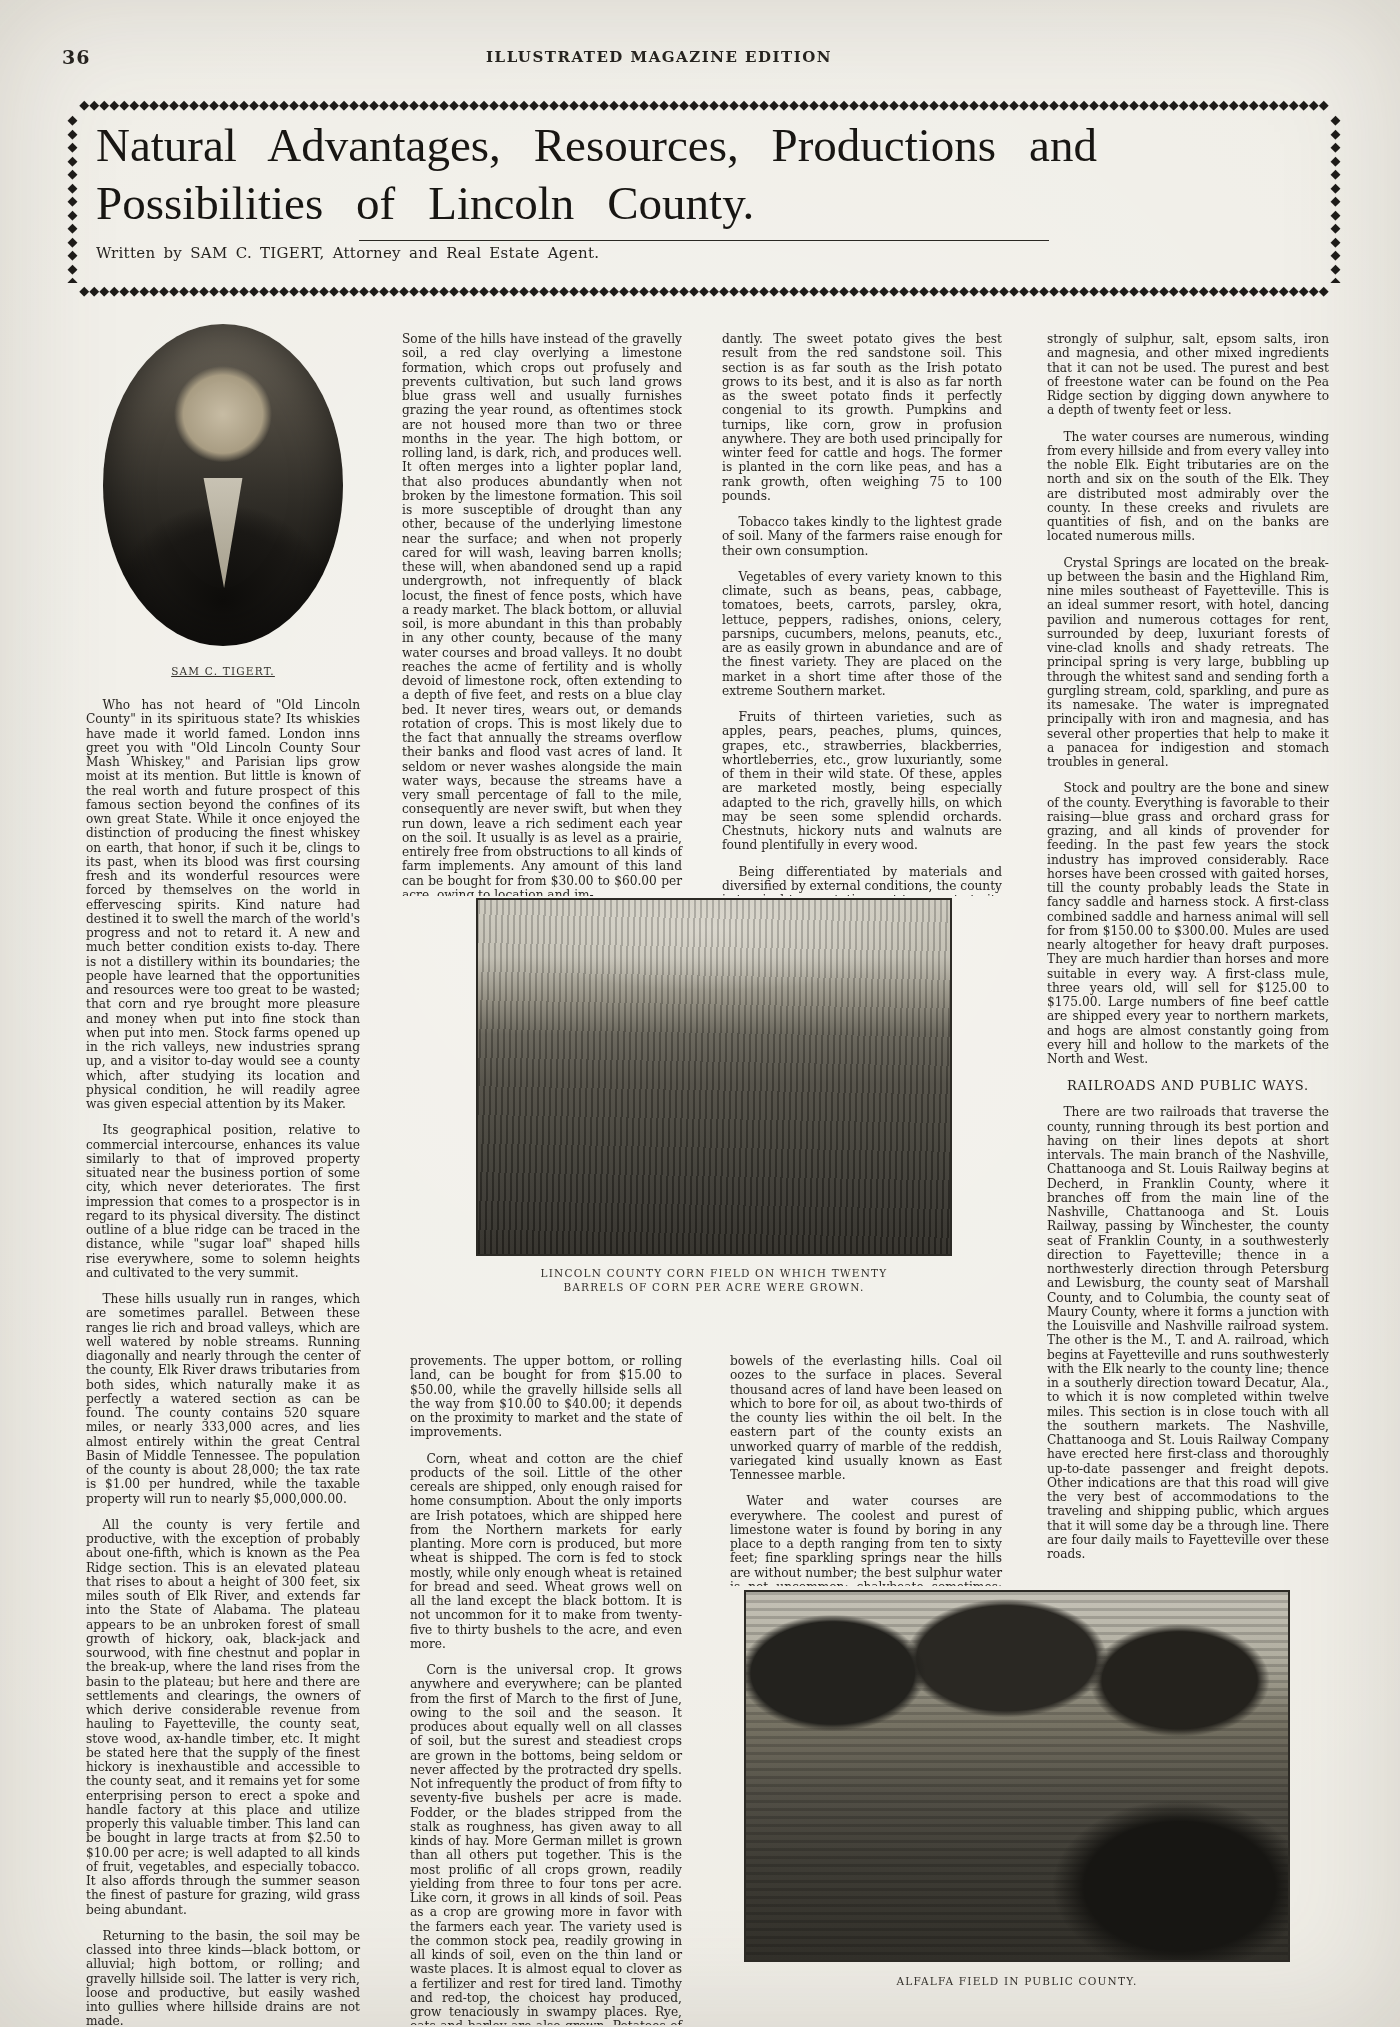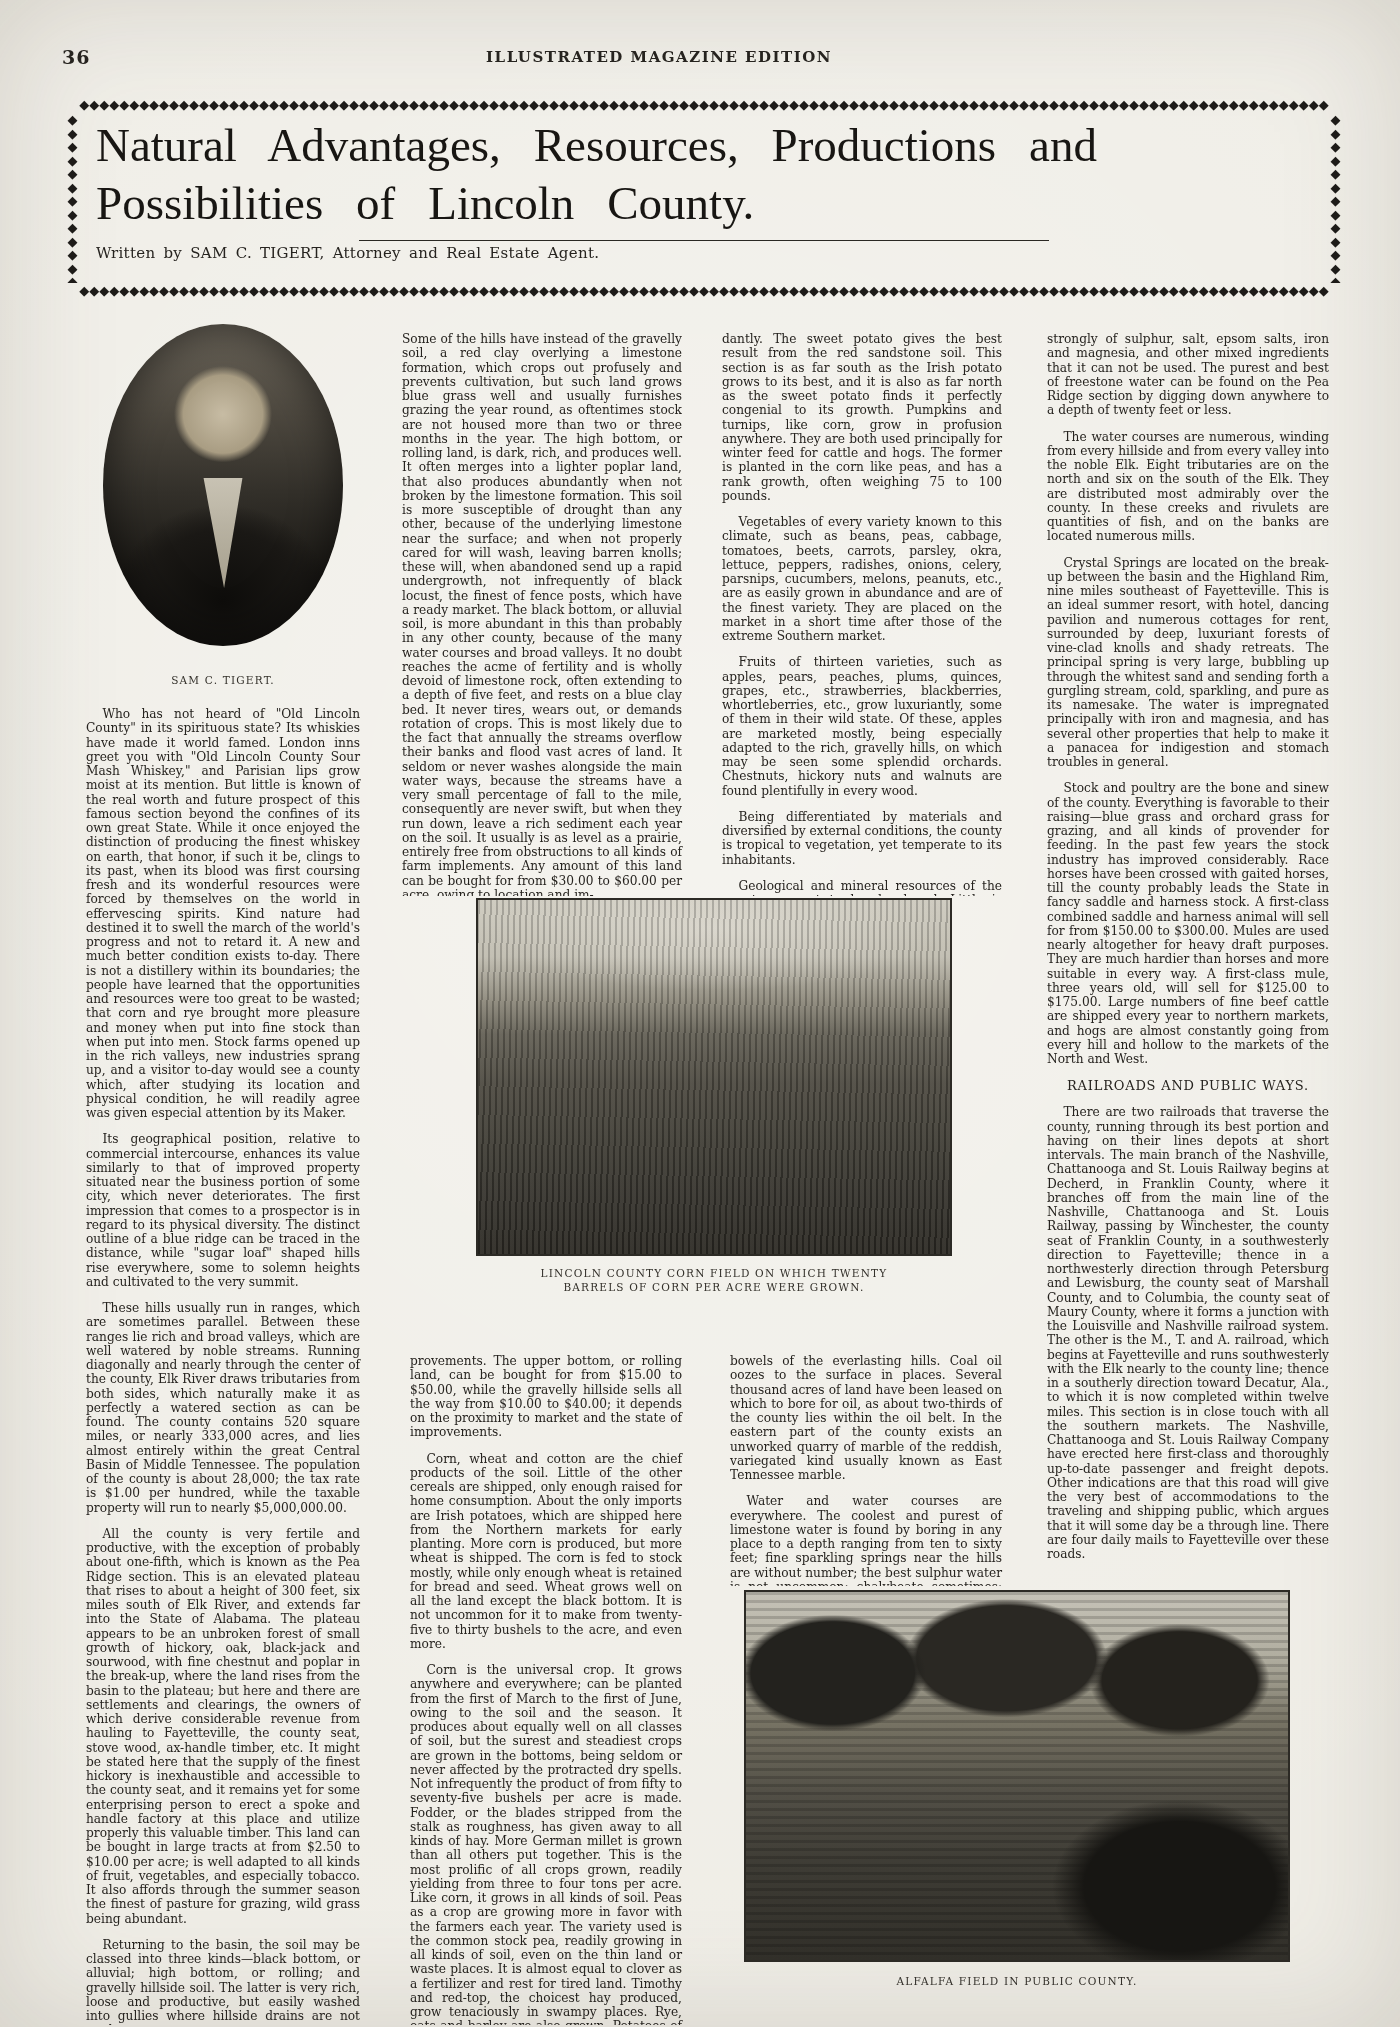--- a/index.html
+++ b/index.html
@@ -48,21 +48,21 @@
     position:relative;overflow:hidden;
     background:
       radial-gradient(ellipse 30% 22% at 50% 28%, #c7bca4 0%, #a99d83 55%, rgba(0,0,0,0) 68%),
       radial-gradient(ellipse 60% 40% at 50% 86%, #0e0d0b 0%, #1a1815 55%, rgba(0,0,0,0) 75%),
       linear-gradient(180deg,#6b655a 0%,#4d483f 28%,#33302a 52%,#1c1a16 78%,#121110 100%);
     box-shadow:inset 0 0 45px rgba(0,0,0,0.6);}
   .shirt{position:absolute;left:50%;bottom:18%;width:54px;height:110px;transform:translateX(-50%);
     background:linear-gradient(180deg,#d8d2c2,#b7b09c);
     clip-path:polygon(14% 0, 86% 0, 52% 100%);opacity:.9;}
   .photo-caption{font-size:10.5px;letter-spacing:1.2px;text-align:center;color:#33302a;line-height:14px;}
-  .portrait-caption{margin-top:27px;}
+  .portrait-caption{margin-top:18px;text-decoration:underline;}
   .col1-text{margin-top:20px;}
   
   .corn-photo{position:absolute;left:404px;top:578px;width:476px;height:358px;z-index:5;
     border:2px solid #2c2a25;box-sizing:border-box;
     background:
       repeating-linear-gradient(92deg, rgba(18,17,15,0.22) 0 2px, rgba(205,200,188,0.10) 2px 6px),
       radial-gradient(ellipse 70% 25% at 50% 8%, rgba(235,232,224,0.55), rgba(0,0,0,0) 70%),
       linear-gradient(180deg,#d0cdc2 0%,#c2bfb3 16%,#8f8b7e 28%,#615e54 38%,#4a473f 52%,#3d3b34 68%,#302e29 86%,#272520 100%);}
   .corn-caption{position:absolute;left:404px;top:946px;width:476px;z-index:5;}
   .alfalfa-photo{position:absolute;left:672px;top:1270px;width:546px;height:372px;z-index:5;
@@ -122,20 +122,21 @@
       <div class="part-lower">
         <p class="noind">provements.  The upper bottom, or rolling land, can be bought for from $15.00 to $50.00, while the gravelly hillside sells all the way from $10.00 to $40.00; it depends on the proximity to market and the state of improvements.</p>
         <p>Corn, wheat and cotton are the chief products of the soil.  Little of the other cereals are shipped, only enough raised for home consumption.  About the only imports are Irish potatoes, which are shipped here from the Northern markets for early planting.  More corn is produced, but more wheat is shipped.  The corn is fed to stock mostly, while only enough wheat is retained for bread and seed.  Wheat grows well on all the land except the black bottom.  It is not uncommon for it to make from twenty-five to thirty bushels to the acre, and even more.</p>
         <p>Corn is the universal crop.  It grows anywhere and everywhere; can be planted from the first of March to the first of June, owing to the soil and the season.  It produces about equally well on all classes of soil, but the surest and steadiest crops are grown in the bottoms, being seldom or never affected by the protracted dry spells.  Not infrequently the product of from fifty to seventy-five bushels per acre is made.  Fodder, or the blades stripped from the stalk as roughness, has given away to all kinds of hay.  More German millet is grown than all others put together.  This is the most prolific of all crops grown, readily yielding from three to four tons per acre.  Like corn, it grows in all kinds of soil.  Peas as a crop are growing more in favor with the farmers each year.  The variety used is the common stock pea, readily growing in all kinds of soil, even on the thin land or waste places.  It is almost equal to clover as a fertilizer and rest for tired land.  Timothy and red-top, the choicest hay produced, grow tenaciously in swampy places.  Rye, oats and barley are also grown.  Potatoes of every known variety are grown easily and abun-</p>
       </div>
     </div>
 
     <div class="col" style="left:638px;width:304px;">
       <div class="part-upper" style="height:576px;">
         <p class="noind">dantly.  The sweet potato gives the best result from the red sandstone soil.  This section is as far south as the Irish potato grows to its best, and it is also as far north as the sweet potato finds it perfectly congenial to its growth.  Pumpkins and turnips, like corn, grow in profusion anywhere.  They are both used principally for winter feed for cattle and hogs.  The former is planted in the corn like peas, and has a rank growth, often weighing 75 to 100 pounds.</p>
+        <p>Tobacco takes kindly to the lightest grade of soil.  Many of the farmers raise enough for their own consumption.</p>
         <p>Vegetables of every variety known to this climate, such as beans, peas, cabbage, tomatoes, beets, carrots, parsley, okra, lettuce, peppers, radishes, onions, celery, parsnips, cucumbers, melons, peanuts, etc., are as easily grown in abundance and are of the finest variety.  They are placed on the market in a short time after those of the extreme Southern market.</p>
         <p>Fruits of thirteen varieties, such as apples, pears, peaches, plums, quinces, grapes, etc., strawberries, blackberries, whortleberries, etc., grow luxuriantly, some of them in their wild state.  Of these, apples are marketed mostly, being especially adapted to the rich, gravelly hills, on which may be seen some splendid orchards.  Chestnuts, hickory nuts and walnuts are found plentifully in every wood.</p>
         <p>Being differentiated by materials and diversified by external conditions, the county is tropical to vegetation, yet temperate to its inhabitants.</p>
         <p>Geological and mineral resources of the county are yet to be developed.  Little is known as to what is stored away in the</p>
       </div>
       <div class="part-lower" style="max-height:244px;">
         <p class="noind">bowels of the everlasting hills.  Coal oil oozes to the surface in places.  Several thousand acres of land have been leased on which to bore for oil, as about two-thirds of the county lies within the oil belt.  In the eastern part of the county exists an unworked quarry of marble of the reddish, variegated kind usually known as East Tennessee marble.</p>
         <p>Water and water courses are everywhere. The coolest and purest of limestone water is found by boring in any place to a depth ranging from ten to sixty feet; fine sparkling springs near the hills are without number; the best sulphur water is not uncommon; chalybeate sometimes; occasionally a well is found with water that tastes so</p>
       </div>
     </div>

